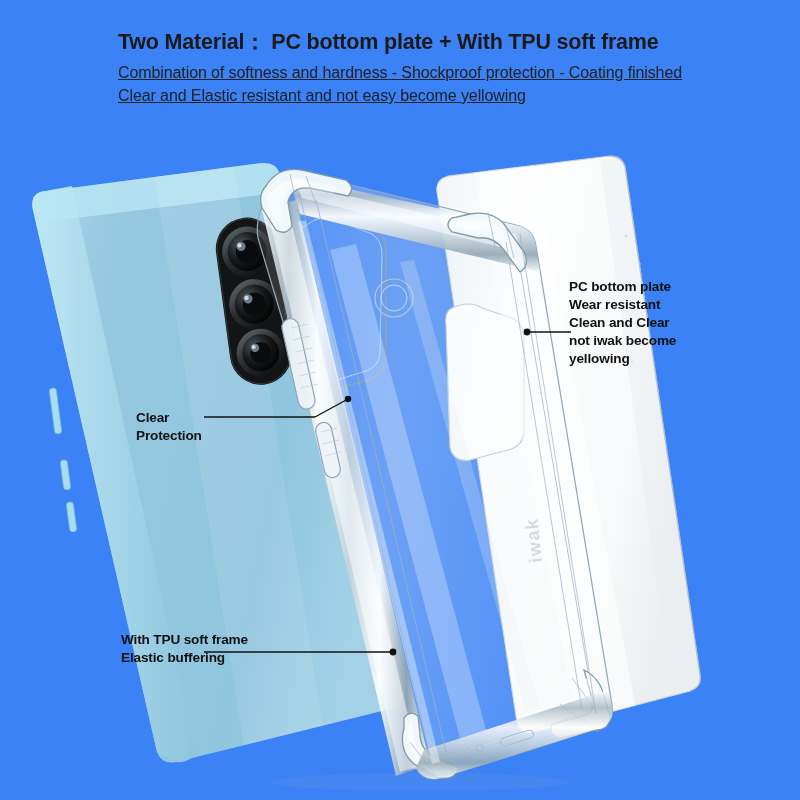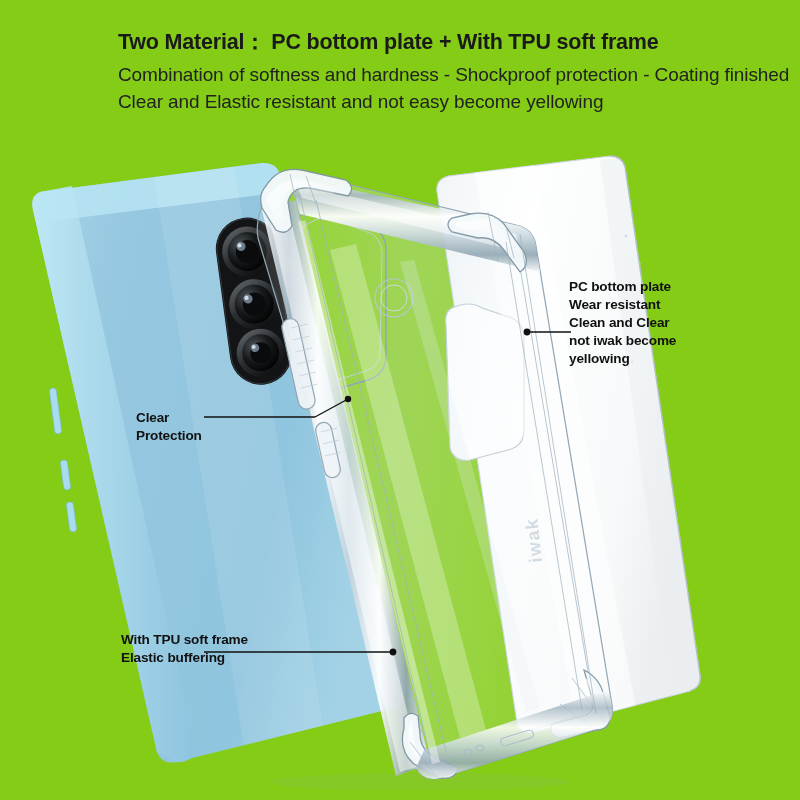--- a/index.html
+++ b/index.html
@@ -2,31 +2,31 @@
 <html><head>
 <meta charset="utf-8">
 <style>
   * { box-sizing: border-box; margin: 0; padding: 0; }
   html, body {
     width: 800px; height: 800px;
     background: #ffffff;
     font-family: "Liberation Sans", sans-serif;
     overflow: hidden;
   }
-  .page { position: relative; width: 800px; height: 800px; background: #84cc16; }
+  .page { position: relative; width: 800px; height: 800px; background: #3b82f6; }
 
   
   .header { position: absolute; left: 118px; top: 30px; width: 600px; }
   .title {
     font-size: 21.5px; font-weight: bold; color: #1a1a1a;
     letter-spacing: -0.2px; white-space: nowrap; line-height: 1.2;
   }
   .subline {
-    font-size: 19px; color: #222; line-height: 1.45;
-    letter-spacing: -0.1px; white-space: nowrap;
+    font-size: 16px; color: #222; line-height: 1.45;
+    letter-spacing: -0.1px; white-space: nowrap; text-decoration: underline;
   }
   .subline.first { margin-top: 5px; }
 
   
   .stage { position: absolute; left: 0; top: 130px; width: 800px; height: 660px; }
   .art { position: absolute; left: 0; top: 0; width: 800px; height: 660px; }
 
   
   .callout { position: absolute; }
   .callout .txt {

